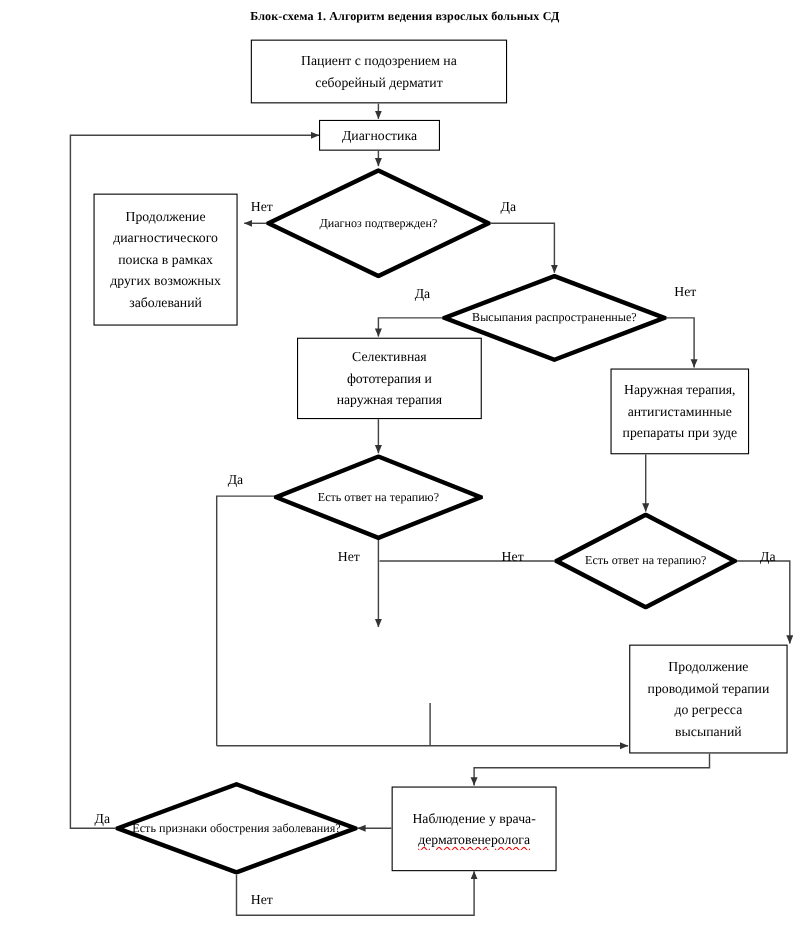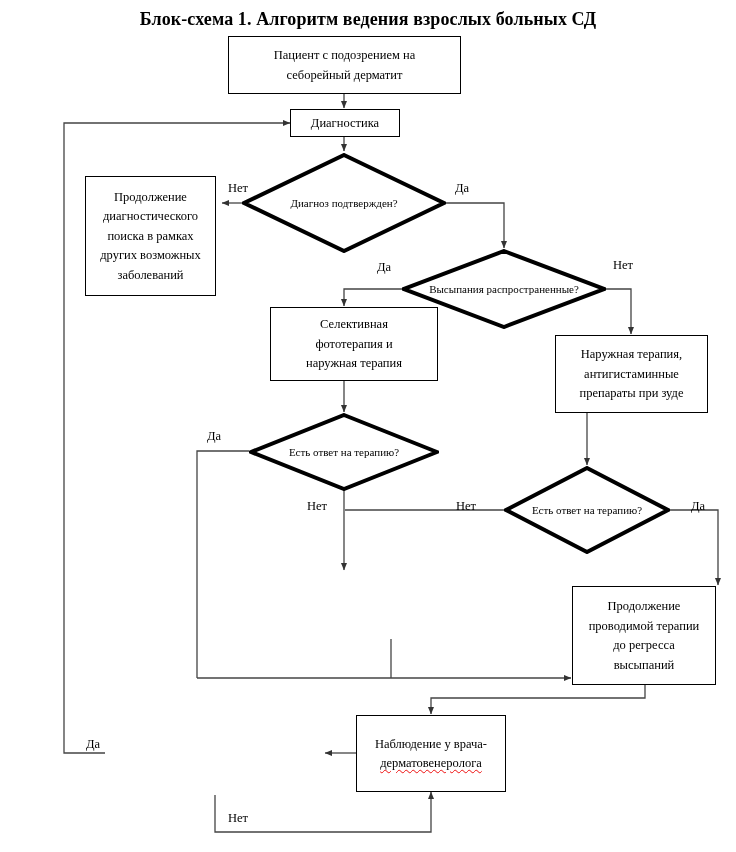--- a/index.html
+++ b/index.html
@@ -20,21 +20,21 @@
     left: 0; top: 0;
     width: 736px;
     height: 852px;
   }
   .title {
     position: absolute;
     left: 0;
     top: 9px;
     width: 736px;
     text-align: center;
-    font-size: 18px;
+    font-size: 11px;
     font-weight: bold;
     letter-spacing: 0.1px;
   }
   svg.wires {
     position: absolute;
     left: 0; top: 0;
     width: 736px;
     height: 852px;
     pointer-events: none;
   }
@@ -176,21 +176,21 @@
       <span class="ln">распространенные?</span>
     </div>
   </div>
 
   <div class="node box" style="left:270px; top:307px; width:168px; height:74px;">
     <span class="ln">Селективная</span>
     <span class="ln">фототерапия и</span>
     <span class="ln">наружная терапия</span>
   </div>
 
-  <div class="node box" style="left:555px; top:335px; width:153px; height:78px;">
+  <div class="node box" style="left:555px; top:335px; width:126px; height:78px;">
     <span class="ln">Наружная терапия,</span>
     <span class="ln">антигистаминные</span>
     <span class="ln">препараты при зуде</span>
   </div>
 
   <div class="diamond-wrap" style="left:249px; top:413px; width:190px; height:78px;">
     <svg class="dsvg" viewBox="0 0 190 78" preserveAspectRatio="none">
       <polygon points="95,2 188,39 95,76 2,39" fill="#fff" stroke="#000" stroke-width="4" vector-effect="non-scaling-stroke"></polygon>
     </svg>
     <div class="dtext">
@@ -215,20 +215,29 @@
     <span class="ln">проводимой терапии</span>
     <span class="ln">до регресса</span>
     <span class="ln">высыпаний</span>
   </div>
 
   <div class="node box" style="left:356px; top:715px; width:150px; height:77px;">
     <span class="ln">Наблюдение у врача-</span>
     <span class="ln spell">дерматовенеролога</span>
   </div>
 
+  <div class="diamond-wrap" style="left:105px; top:711px; width:220px; height:84px;">
+    <svg class="dsvg" viewBox="0 0 220 84" preserveAspectRatio="none">
+      <polygon points="110,2 218,42 110,82 2,42" fill="#fff" stroke="#000" stroke-width="4" vector-effect="non-scaling-stroke"></polygon>
+    </svg>
+    <div class="dtext">
+      <span class="ln">Есть признаки</span>
+      <span class="ln">обострения заболевания?</span>
+    </div>
+  </div>
 
   <div class="edge-label" style="left:228px; top:182px;">Нет</div>
   <div class="edge-label" style="left:455px; top:182px;">Да</div>
   <div class="edge-label" style="left:377px; top:261px;">Да</div>
   <div class="edge-label" style="left:613px; top:259px;">Нет</div>
   <div class="edge-label" style="left:207px; top:430px;">Да</div>
   <div class="edge-label" style="left:307px; top:500px;">Нет</div>
   <div class="edge-label" style="left:456px; top:500px;">Нет</div>
   <div class="edge-label" style="left:691px; top:500px;">Да</div>
   <div class="edge-label" style="left:86px;  top:738px;">Да</div>

